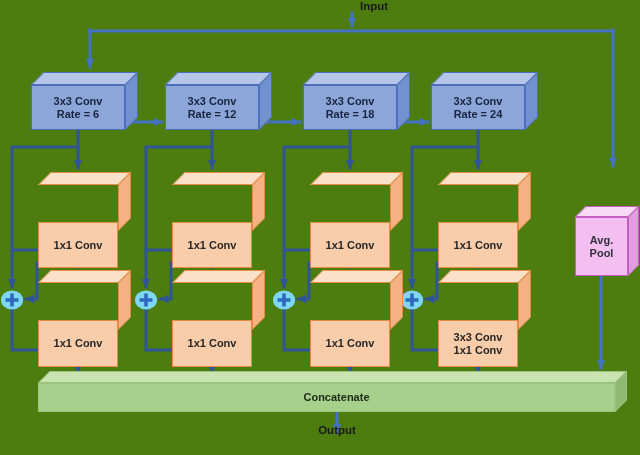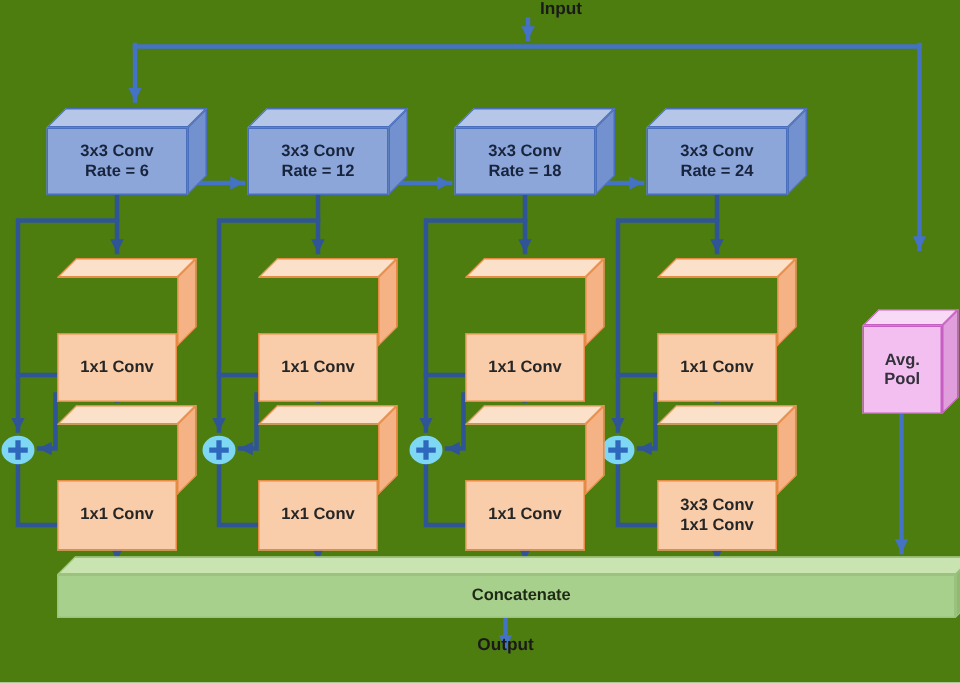--- a/index.html
+++ b/index.html
@@ -225,21 +225,21 @@
 1x1 Conv</div>
   </div>
 
   <div class="box3d pink" style="left:575px;top:185px;width:53px;height:59px;margin-top:32px;--d:11px;">
     <div class="face topf"></div>
     <div class="face sidef"></div>
     <div class="face front">Avg.
 Pool</div>
   </div>
 
-  <div class="box3d green" style="left:38px;top:383px;width:577px;height:29px;padding-left:22px;--d:12px;">
+  <div class="box3d green" style="left:38px;top:383px;width:577px;height:29px;--d:12px;">
     <div class="face topf"></div>
     <div class="face sidef"></div>
     <div class="face front">
       <span>Concatenate</span>
     </div>
   </div>
 
 </div>
 
 </body></html>

